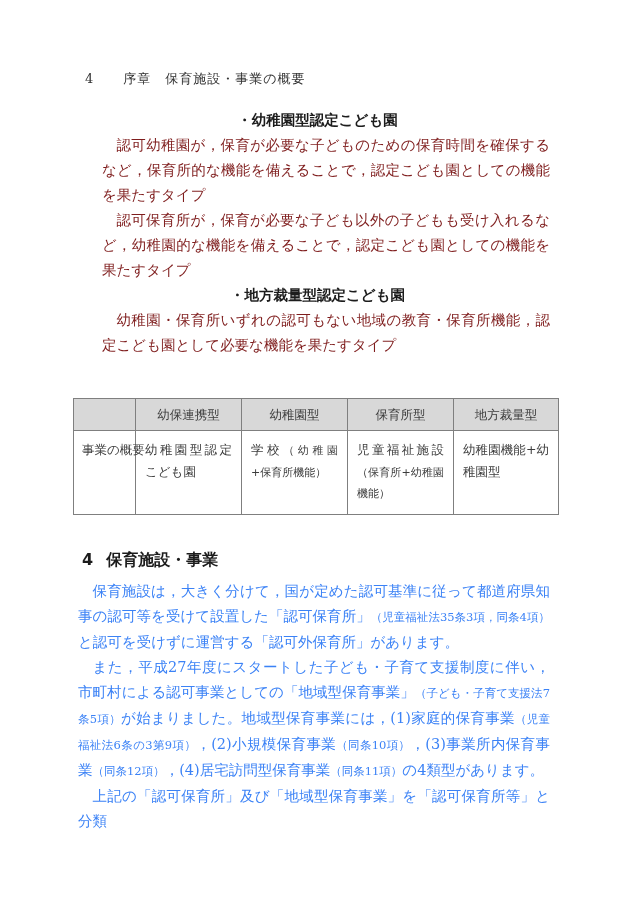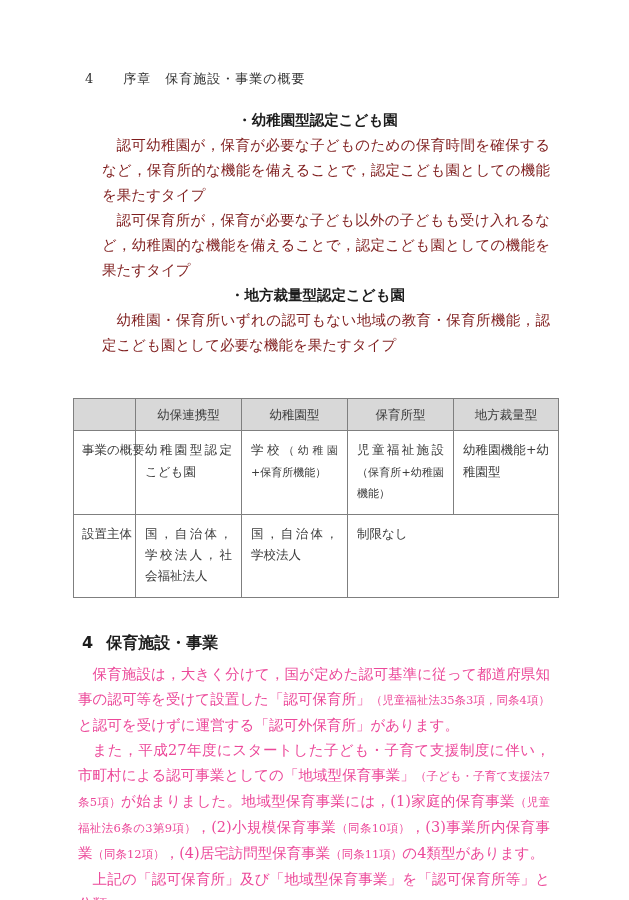--- a/index.html
+++ b/index.html
@@ -47,21 +47,21 @@
   .sub-note{font-size:11px;}
   
   .section-heading{
     font-family:"DejaVu Sans","Liberation Sans",sans-serif;
     font-weight:700;font-size:16px;color:#1c1c1c;
     margin:34px 0 8px 0;line-height:22px;display:flex;align-items:baseline;
   }
   .section-heading .sec-no{padding-left:4px;}
   .section-heading .sec-title{margin-left:13px;}
   .para{
-    margin:0;text-indent:1em;text-align:justify;line-height:25px;color:#ec4899;
+    margin:0;text-indent:1em;text-align:justify;line-height:25px;color:#3b82f6;
   }
   .small-note{font-size:11.5px;}
 </style>
 </head>
 <body>
 
 <div class="page">
 
   <div class="running-head">
     <span class="pageno">4</span>
@@ -104,26 +104,20 @@
       </tr>
     </thead>
     <tbody>
       <tr>
         <td class="rowlabel">事業の概要</td>
         <td><span>幼稚園型認定こども園</span><span class="sub-note"></span></td>
         <td><span>学校</span><span class="sub-note">（幼稚園+保育所機能）</span></td>
         <td><span>児童福祉施設</span><span class="sub-note">（保育所+幼稚園機能）</span></td>
         <td><span>幼稚園機能+幼稚園型</span><span class="sub-note"></span></td>
       </tr>
-      <tr>
-        <td class="rowlabel">設置主体</td>
-        <td>国，自治体，学校法人，社会福祉法人</td>
-        <td>国，自治体，学校法人</td>
-        <td colspan="2">制限なし</td>
-      </tr>
     </tbody>
   </table>
 
   <div class="section-heading">
     <span class="sec-no">4</span>
     <span class="sec-title">保育施設・事業</span>
   </div>
 
   <p class="para"><span>保育施設は，大きく分けて，国が定めた認可基準に従って都道府県知事の認可等を受けて設置した「認可保育所」</span><span class="small-note">（児童福祉法35条3項，同条4項）</span><span>と認可を受けずに運営する「認可外保育所」があります。</span></p>
   <p class="para"><span>また，平成27年度にスタートした子ども・子育て支援制度に伴い，市町村による認可事業としての「地域型保育事業」</span><span class="small-note">（子ども・子育て支援法7条5項）</span><span>が始まりました。地域型保育事業には，(1)家庭的保育事業</span><span class="small-note">（児童福祉法6条の3第9項）</span><span>，(2)小規模保育事業</span><span class="small-note">（同条10項）</span><span>，(3)事業所内保育事業</span><span class="small-note">（同条12項）</span><span>，(4)居宅訪問型保育事業</span><span class="small-note">（同条11項）</span><span>の4類型があります。</span></p>

